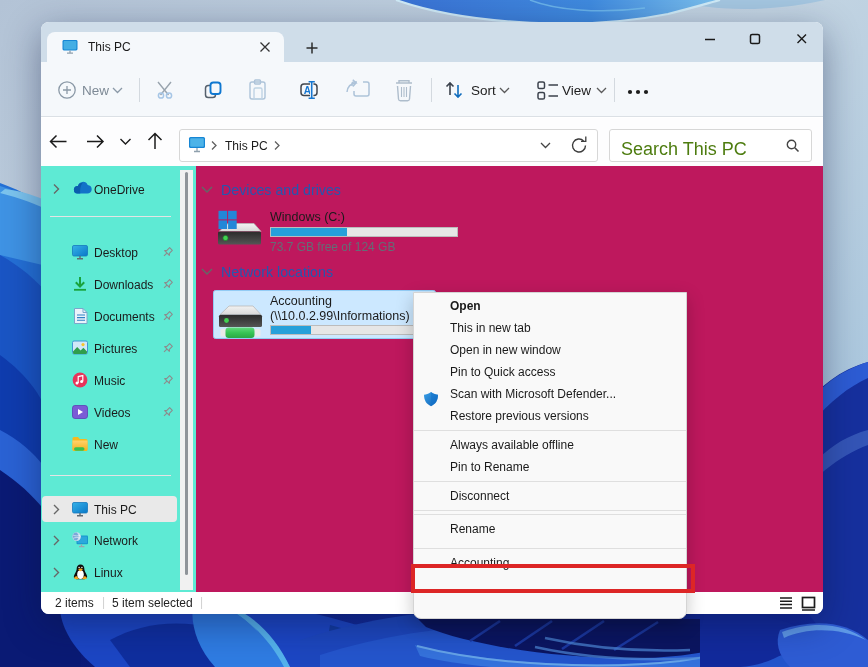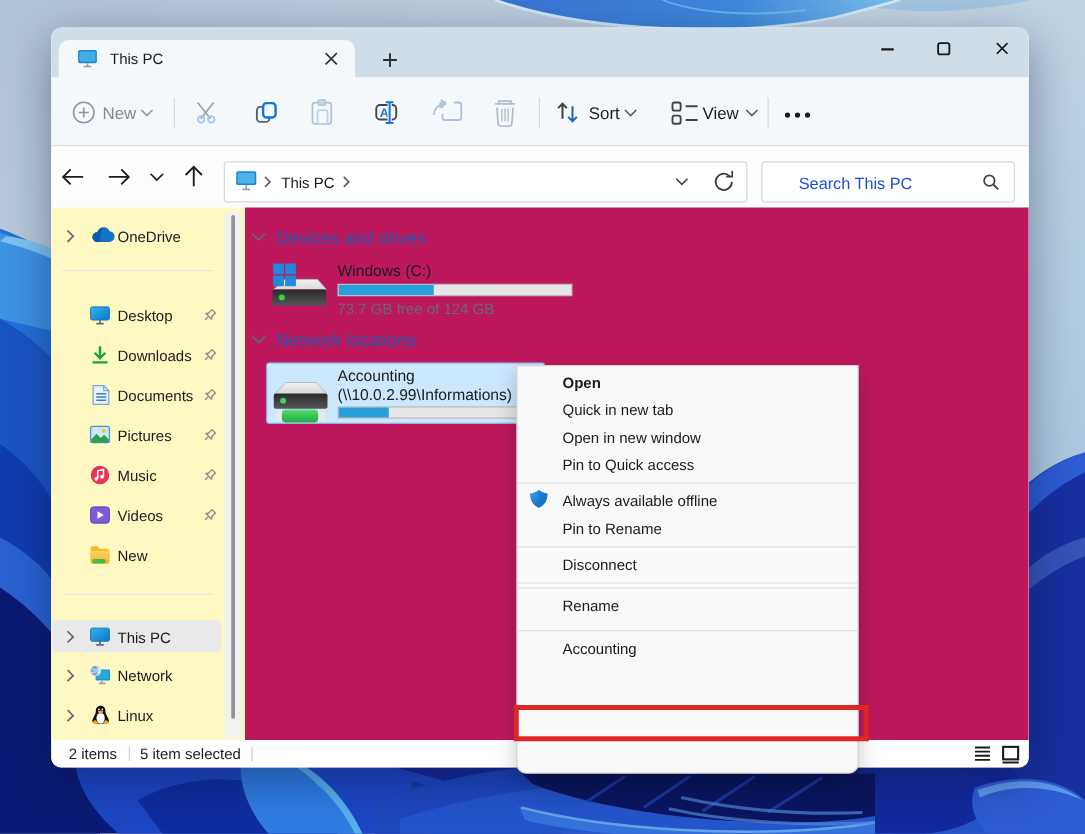--- a/index.html
+++ b/index.html
@@ -8,21 +8,21 @@
 .win { position:absolute; left:41px; top:22px; width:782px; height:592px; background:#fff; border-radius:8px; box-shadow:0 10px 36px rgba(10,20,60,.42); overflow:hidden; }
 .titlebar { position:absolute; left:0; top:0; width:782px; height:40px; background:#cfdde9; }
 .tab { position:absolute; left:6px; top:10px; width:237px; height:30px; background:#f5f8fb; border-radius:8px 8px 0 0; }
 .tab .tlabel { position:absolute; left:41px; top:8px; font-size:12px; color:#1a1a1a; font-weight:400; }
 .toolbar { position:absolute; left:0; top:40px; width:782px; height:55px; background:#f5f8fb; border-bottom:1px solid #dbe0e5; }
 .addr { position:absolute; left:0; top:96px; width:782px; height:48px; background:#fdfdfe; }
 .crumbbox { position:absolute; left:138px; top:11px; width:419px; height:33px; border:1px solid #d7d7d7; border-radius:3px; background:#fff; }
 .searchbox { position:absolute; left:568px; top:11px; width:203px; height:33px; border:1px solid #d7d7d7; border-radius:3px; background:#fff; }
 .content { position:absolute; left:0; top:144px; width:782px; height:426px; background:#fff; }
 .statusbar { position:absolute; left:0; top:570px; width:782px; height:22px; background:#fff; font-size:12px; color:#222; }
-.side { position:absolute; left:0; top:0; width:155px; height:426px; background:#fef9c3; }
+.side { position:absolute; left:0; top:0; width:155px; height:426px; background:#5eead4; }
 .sbtrack { position:absolute; left:139px; top:4px; width:13px; height:420px; background:#f1f1f1; }
 .sbthumb { position:absolute; left:5px; top:2px; width:3px; height:403px; background:#8f9499; border-radius:2px; }
 .main { position:absolute; left:155px; top:0; width:627px; height:426px; background:#be185d; }
 .menu { position:absolute; left:413px; top:292px; width:274px; height:327px; background:#f9f9f9; border:1px solid #d4d4d4; border-radius:0 0 8px 8px; box-shadow:0 6px 18px rgba(0,0,0,.22); }
 .mi { position:relative; height:22px; font-size:12px; color:#1a1a1a; line-height:22px; padding-left:36px; }
 .msep { height:1px; background:#dfdfdf; margin:3px 0; }
 .redbox { position:absolute; left:411px; top:564px; width:284px; height:29px; border:4px solid #dd2626; z-index:30; }
 svg { display:block; }
 </style>
 </head>
@@ -209,21 +209,21 @@
         <text x="45" y="20" font-size="12" fill="#1b1b1b">This PC</text>
         <path d="M 95,11.5 l4,4 l-4,4" fill="none" stroke="#5f5f5f" stroke-width="1.3"></path>
         <path d="M 361,13 l4.5,4.5 l4.5,-4.5" fill="none" stroke="#444" stroke-width="1.3"></path>
         <g fill="none" stroke="#3c3c3c" stroke-width="1.4">
           <path d="M 405.5,15.5 a 6.5,6.5 0 1 1 -1.9,-4.6"></path>
           <path d="M 405.8,6.5 v4.8 h-4.8" stroke-width="1.3"></path>
         </g>
       </svg>
     </div>
     <div class="searchbox">
-      <span style="position:absolute;left:29px;top:9px;font-size:13px;color:#1d4ed8">Search This PC</span>
+      <span style="position:absolute;left:11px;top:9px;font-size:18px;color:#4d7c0f">Search This PC</span>
       <svg width="14" height="14" viewBox="0 0 14 14" style="position:absolute;left:176px;top:9px">
         <circle cx="5.5" cy="5.5" r="4.2" fill="none" stroke="#444" stroke-width="1.4"></circle>
         <path d="M 8.8,8.8 L 12.5,12.5" stroke="#444" stroke-width="1.6"></path>
       </svg>
     </div>
   </div>
   <div class="content">
     <div class="side">
       <svg width="155" height="426" viewBox="0 0 155 426">
         <defs>
@@ -429,23 +429,25 @@
       <linearGradient id="shld" x1="0" y1="0" x2="1" y2="1">
         <stop offset="0" stop-color="#3aa0e8"></stop>
           <stop offset="1" stop-color="#0c5fb4"></stop>
       </linearGradient>
     </defs>
     <path d="M 8,1 C 10.5,2.8 13,3.6 15,3.8 C 15,9.5 12.5,13.3 8,15.2 C 3.5,13.3 1,9.5 1,3.8 C 3,3.6 5.5,2.8 8,1 Z" fill="url(#shld)"></path>
     <path d="M 8,1 C 10.5,2.8 13,3.6 15,3.8 C 15,9.5 12.5,13.3 8,15.2 Z" fill="#1272cc" opacity="0.55"></path>
   </svg>
   <div style="height:2px"></div>
   <div class="mi" style="font-weight:bold">Open</div>
-  <div class="mi">Quick in new tab</div>
+  <div class="mi">This in new tab</div>
   <div class="mi">Open in new window</div>
   <div class="mi">Pin to Quick access</div>
+  <div class="mi">Scan with Microsoft Defender...</div>
+  <div class="mi">Restore previous versions</div>
   <div class="msep"></div>
   <div class="mi">Always available offline</div>
   <div class="mi">Pin to Rename</div>
   <div class="msep"></div>
   <div class="mi">Disconnect</div>
   <div class="msep"></div>
   <div class="msep"></div>
   <div class="mi">Rename</div>
   <div class="msep" style="margin:8px 0 3px 0"></div>
   <div class="mi">Accounting</div>

